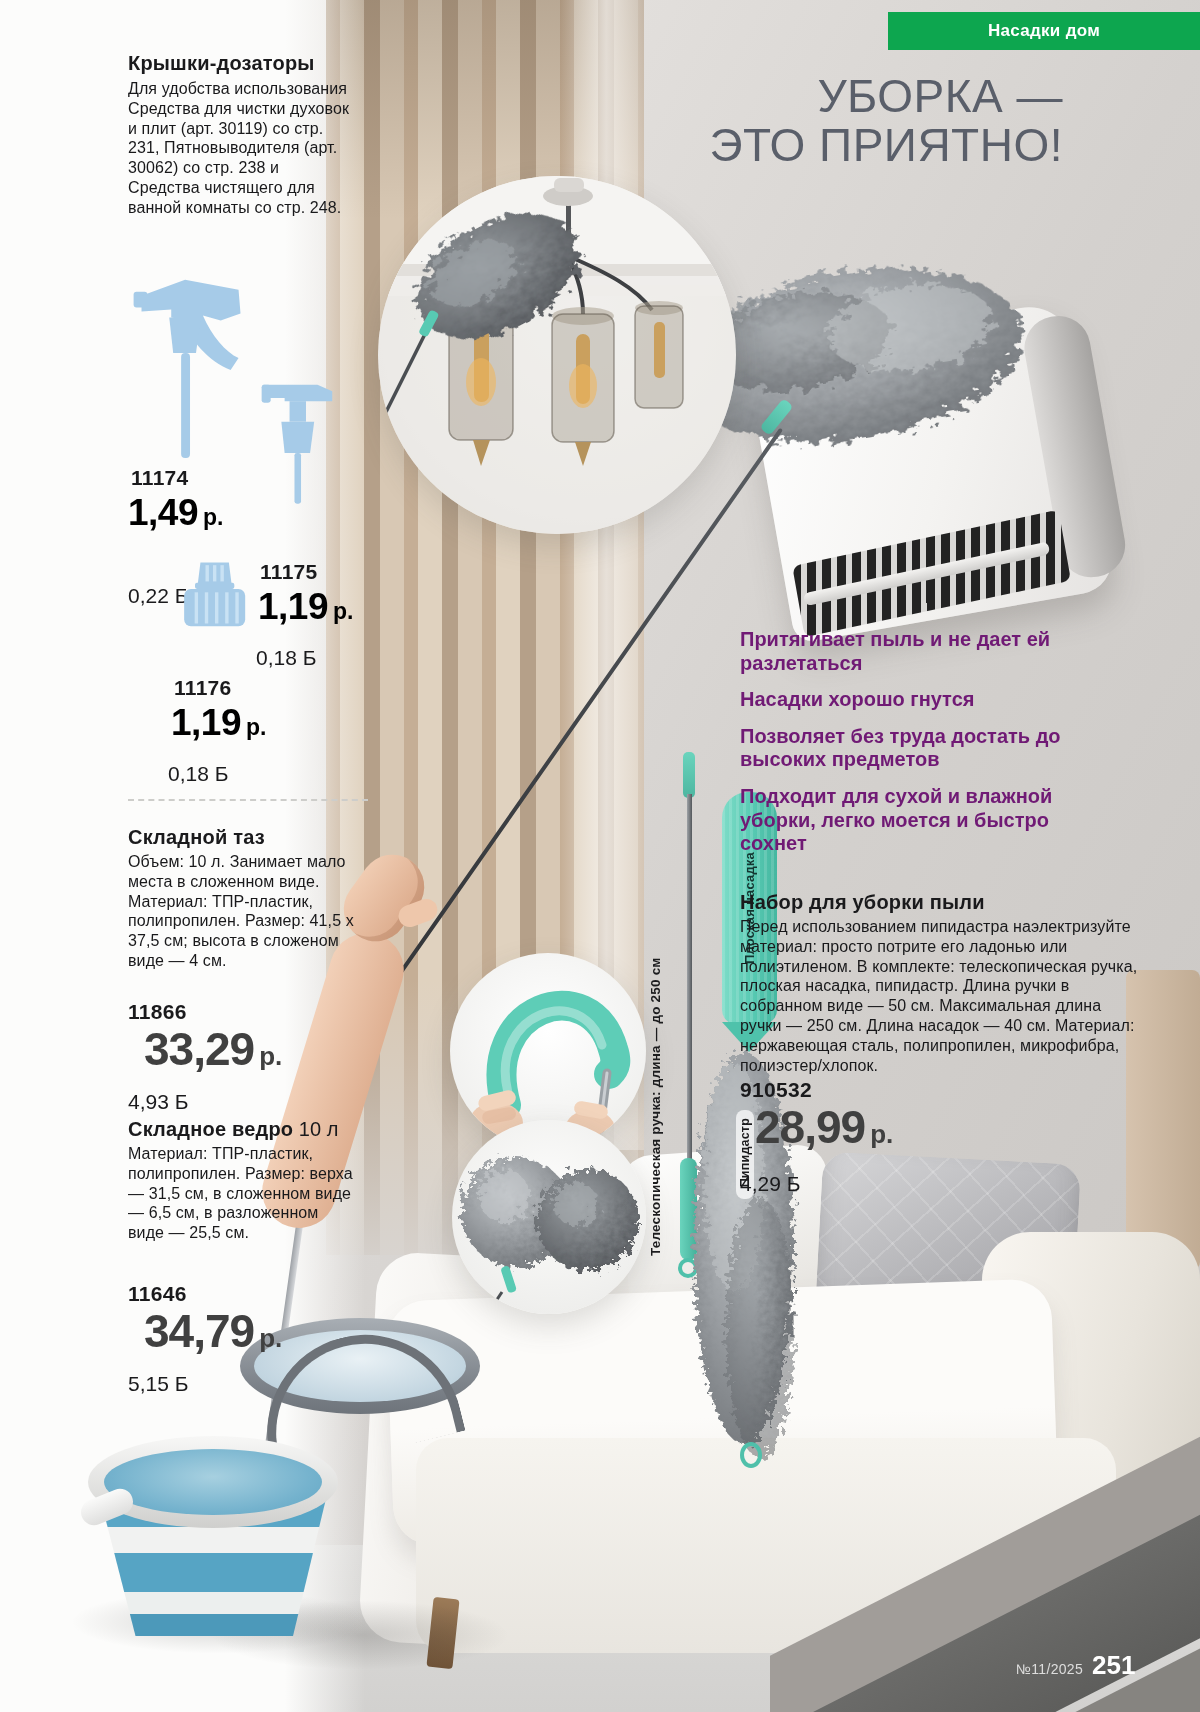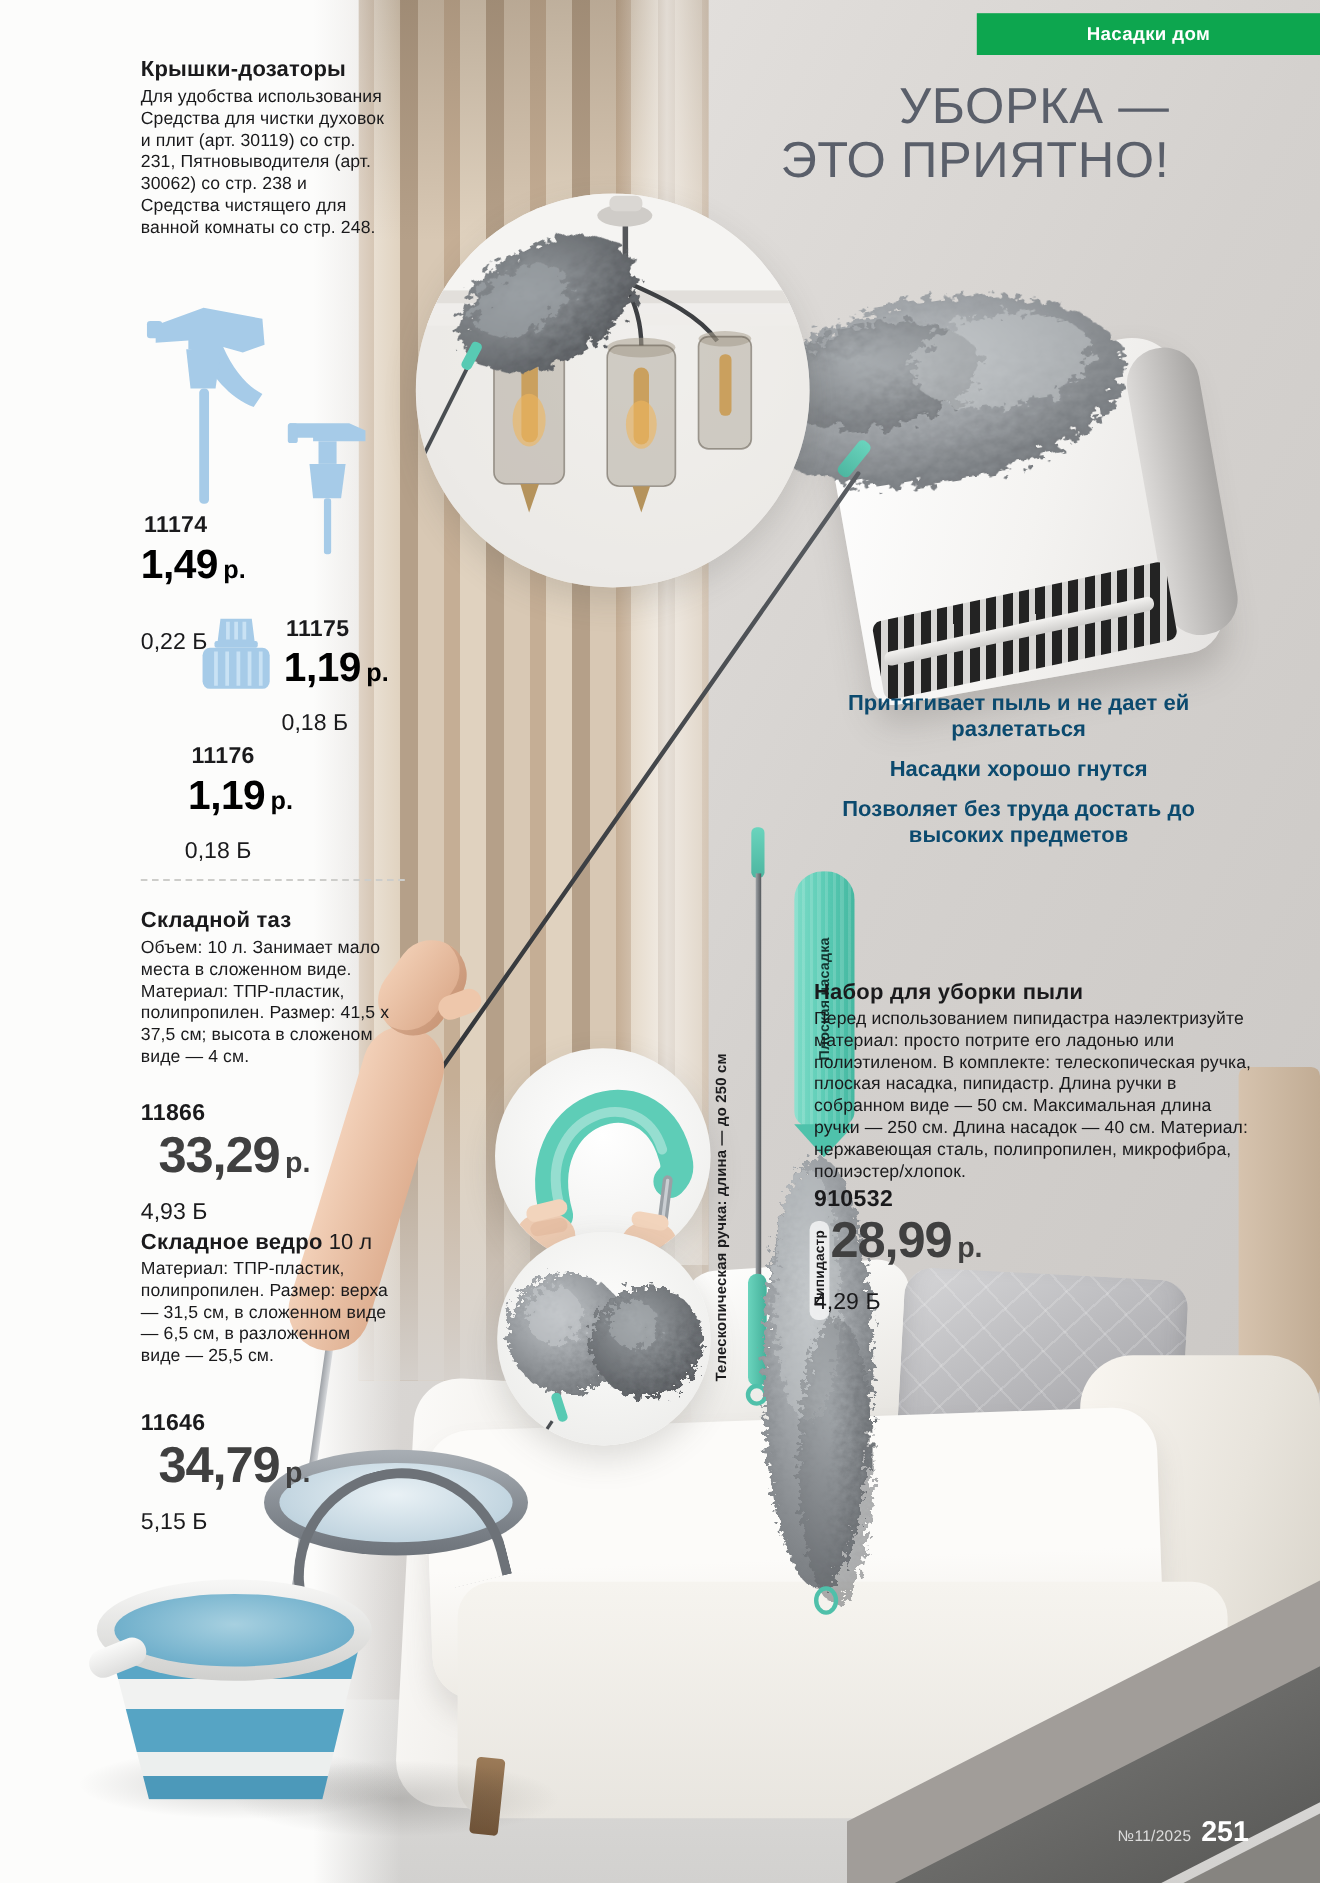--- a/index.html
+++ b/index.html
@@ -161,21 +161,21 @@
   .price-row.pink{color:#404040;margin-left:18px;}
   .price-row.pink .val{font-size:46px;letter-spacing:-1px;}
   .price-row.pink .cur{font-size:26px;}
   .points{font-size:21px;font-weight:500;}
   .divider{border-top:2px dashed #cdcdca;}
   #badge{left:888px;top:12px;width:312px;height:38px;z-index:21;background:#0da64f;
     display:flex;align-items:center;justify-content:center;}
   #badge span{color:#fff;font-weight:700;font-size:17px;letter-spacing:.3px;}
   #headline{left:620px;top:72px;width:443px;text-align:right;z-index:21;
     color:#5a5f6a;font-size:46px;line-height:1.06;font-weight:400;letter-spacing:.5px;}
-  .feature{font-weight:700;font-size:20px;line-height:1.18;color:#0c4a6e;margin:0 0 13px 0;text-align:center;}
+  .feature{font-weight:700;font-size:20px;line-height:1.18;color:#701a75;margin:0 0 13px 0;}
   ul.features{list-style:none;margin:0;padding:0;}
 </style>
 </head>
 <body>
 
 <div id="page">
 
   <svg width="0" height="0" style="position:absolute">
     <defs>
       <radialGradient id="gFluff" cx="42%" cy="34%" r="75%">
@@ -357,21 +357,21 @@
       <path d="M8 30 L52 14 L106 24 L108 48 L88 55 L70 50 C79 71 93 87 106 93 L98 105 C76 97 57 74 49 54 L38 52 L38 44 L8 46 Z"></path>
       <path d="M36 52 L68 52 L63 88 L40 88 Z"></path>
       <rect x="48" y="88" width="9" height="106" rx="4"></rect>
     </g>
   </svg>
   <div class="abs txt code" style="left:131px;top:466px">11174</div>
   <div class="abs txt price-row" style="left:128px;top:492px">
     <span class="val">1,49</span>
     <span class="cur">р.</span>
   </div>
-  <div class="abs txt points" style="left:128px;top:572px">0,22 Б</div>
+  <div class="abs txt points" style="left:128px;top:584px">0,22 Б</div>
 
   <svg class="abs" style="left:260px;top:372px;width:78px;height:138px;z-index:20" viewBox="0 0 95 165">
     <g fill="#a6cbe8">
       <path d="M4 14 L70 14 L88 22 L88 34 L30 34 L30 30 L4 30 Z"></path>
       <rect x="2" y="14" width="11" height="22" rx="3"></rect>
       <rect x="36" y="34" width="20" height="25"></rect>
       <path d="M26 59 L66 59 L61 97 L30 97 Z"></path>
       <rect x="42" y="97" width="8" height="62" rx="3"></rect>
     </g>
   </svg>
@@ -425,20 +425,21 @@
   <div class="abs txt price-row pink" style="left:126px;top:1304px">
     <span class="val">34,79</span>
     <span class="cur">р.</span>
   </div>
   <div class="abs txt points" style="left:128px;top:1372px">5,15 Б</div>
 
   <ul class="abs txt features" style="left:740px;top:628px;width:372px">
     <li class="feature">Притягивает пыль и не дает ей разлетаться</li>
     <li class="feature">Насадки хорошо гнутся</li>
     <li class="feature">Позволяет без труда достать до высоких предметов</li>
+    <li class="feature">Подходит для сухой и влажной уборки, легко моется и быстро сохнет</li>
   </ul>
   <div class="abs txt b-title" style="left:740px;top:891px">Набор для уборки пыли</div>
   <div class="abs txt bodytext" style="left:740px;top:917px;width:402px">Перед использованием пипидастра наэлектризуйте материал: просто потрите его ладонью или полиэтиленом. В комплекте: телескопическая ручка, плоская насадка, пипидастр. Длина ручки в собранном виде — 50 см. Максимальная длина ручки — 250 см. Длина насадок — 40 см. Материал: нержавеющая сталь, полипропилен, микрофибра, полиэстер/хлопок.</div>
   <div class="abs txt code" style="left:740px;top:1078px">910532</div>
   <div class="abs txt price-row pink" style="left:737px;top:1100px">
     <span class="val">28,99</span>
     <span class="cur">р.</span>
   </div>
   <div class="abs txt points" style="left:740px;top:1172px">4,29 Б</div>
 

